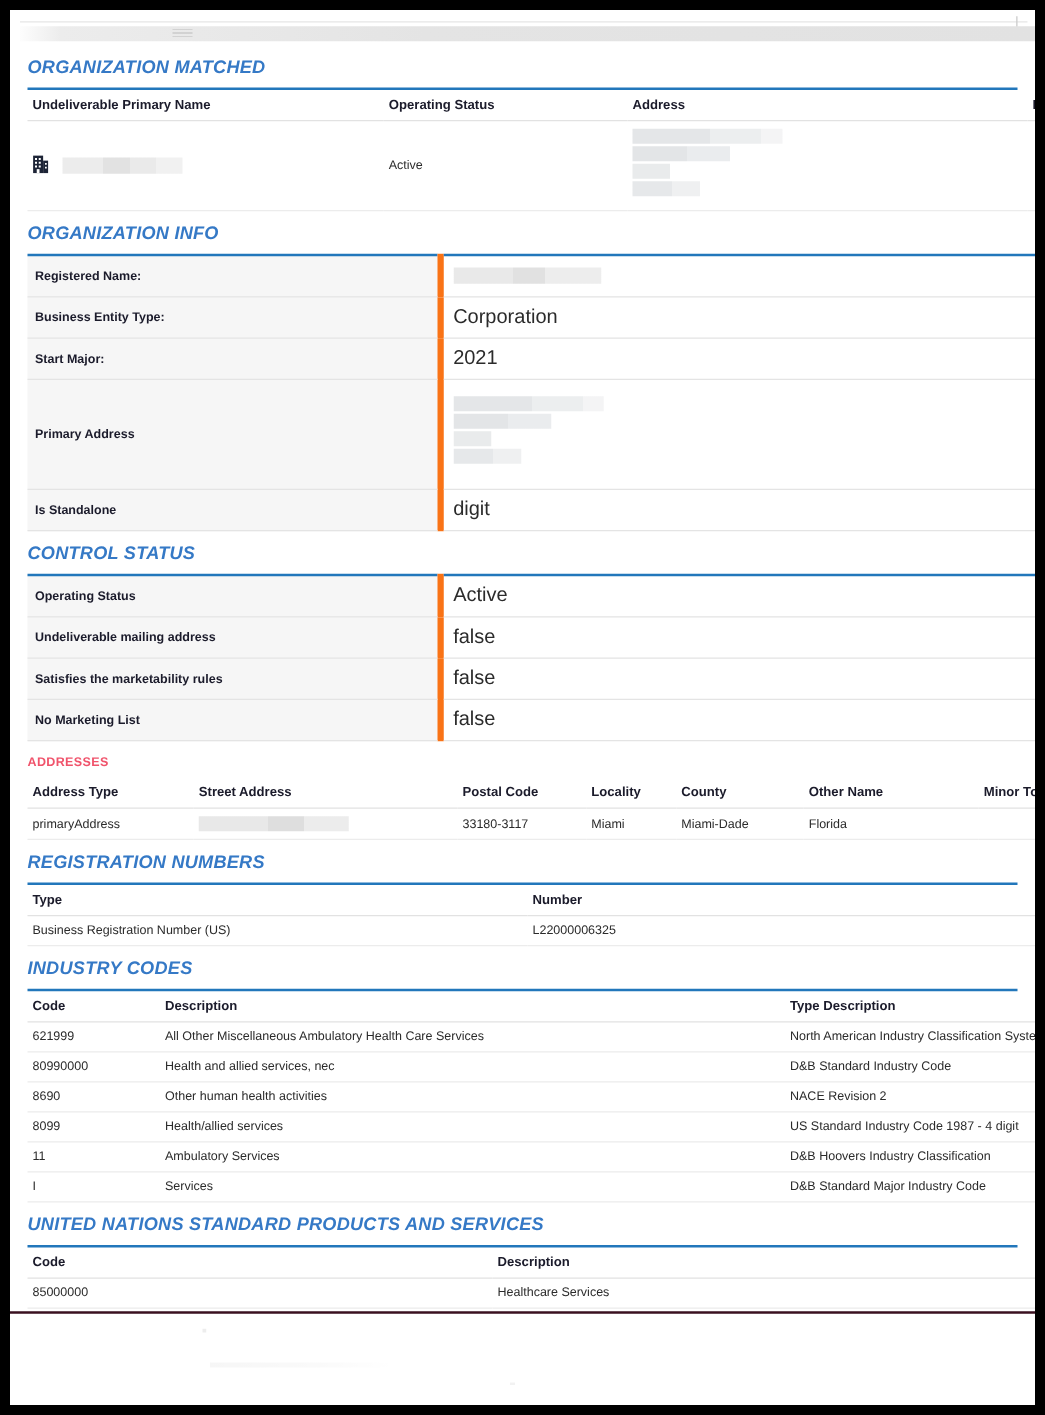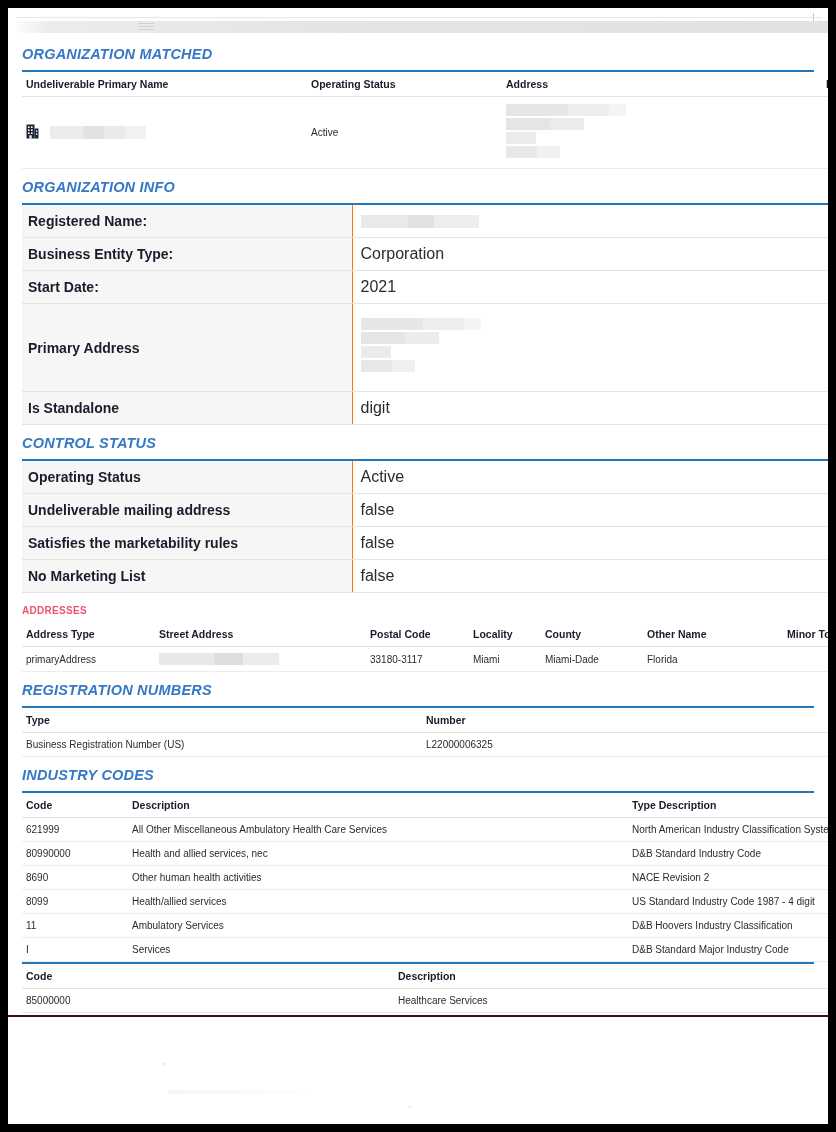--- a/index.html
+++ b/index.html
@@ -76,22 +76,22 @@
   .addr-block i.l2 { width:78px; height:12px; background:
       linear-gradient(to right,#e3e5e7 0 56%,#eaecee 56% 100%); }
   .addr-block i.l3 { width:30px; height:12px; background:#e9ebec; }
   .addr-block i.l4 { width:54px; height:12px; background:
       linear-gradient(to right,#e6e8ea 0 58%,#eff0f1 58% 100%); }
 
   
   table.kv { width: calc(100% - 14px); margin-left:14px; border-collapse:collapse; table-layout:fixed; }
   table.kv td { vertical-align: middle; }
   table.kv td.k {
-    width: 330px; background:#f6f6f6; font-size:14px; font-weight:bold; color:#1b1b2b;
-    padding: 7px 8px 7px 6px; border-bottom:1px solid #e4e4e4; border-right:1px solid #f97316;
+    width: 330px; background:#f6f6f6; font-size:10px; font-weight:bold; color:#1b1b2b;
+    padding: 7px 8px 7px 6px; border-bottom:1px solid #e4e4e4; border-right:5px solid #f97316;
   }
   table.kv td.v {
     font-size: 16px; color:#2b2b2b; padding: 7px 8px; border-bottom:1px solid #e4e4e4;
     background:#fff;
   }
   table.kv tr.tall td { height: 88px; }
   table.kv tr.top-accent td { border-top: 2px solid #2277bb; }
 
   .filler { height: 140px; }
   .bottom-artifact { position:absolute; left:160px; top:1082px; width:148px; height:4px;
@@ -171,21 +171,21 @@
           <td class="k">Registered Name:</td>
           <td class="v">
             <span class="redact r2"></span>
           </td>
         </tr>
         <tr>
           <td class="k">Business Entity Type:</td>
           <td class="v">Corporation</td>
         </tr>
         <tr>
-          <td class="k">Start Date:</td>
+          <td class="k">Start Major:</td>
           <td class="v">2021</td>
         </tr>
         <tr class="tall">
           <td class="k">Primary Address</td>
           <td class="v">
             <span class="addr-block" style="display:inline-block">
               <i class="l1"></i><i class="l2"></i><i class="l3"></i><i class="l4"></i>
             </span>
           </td>
         </tr>
@@ -318,20 +318,21 @@
           <td>D&amp;B Hoovers Industry Classification</td>
         </tr>
         <tr>
           <td>I</td>
           <td>Services</td>
           <td>D&amp;B Standard Major Industry Code</td>
         </tr>
       </tbody>
     </table>
 
+    <div class="sec-head">UNITED NATIONS STANDARD PRODUCTS AND SERVICES</div>
     <div class="blue-rule"></div>
     <table class="grid">
       <colgroup>
           <col style="width:372px">
           <col>
         </colgroup>
       <thead>
         <tr>
           <th>Code</th>
           <th>Description</th>

